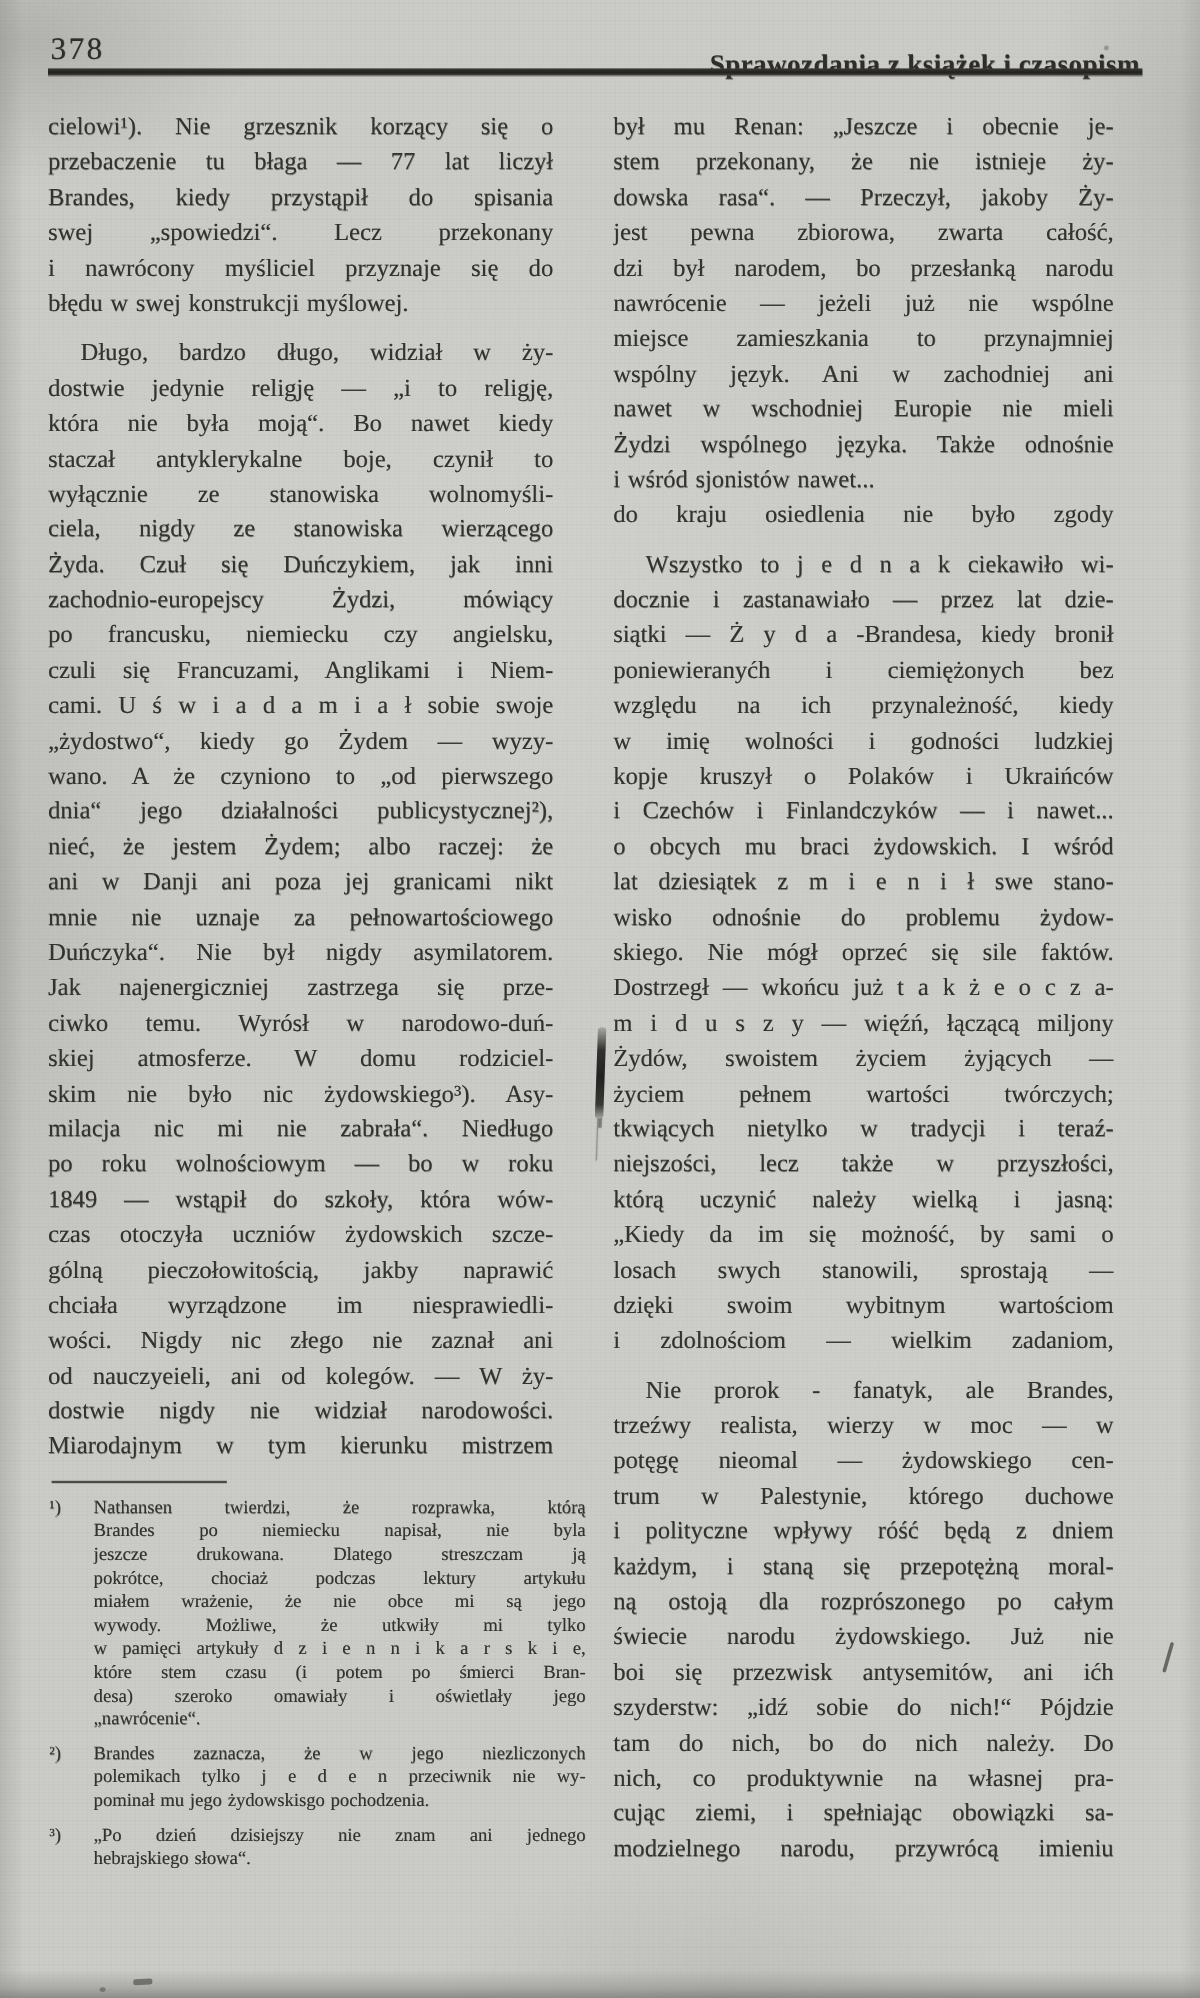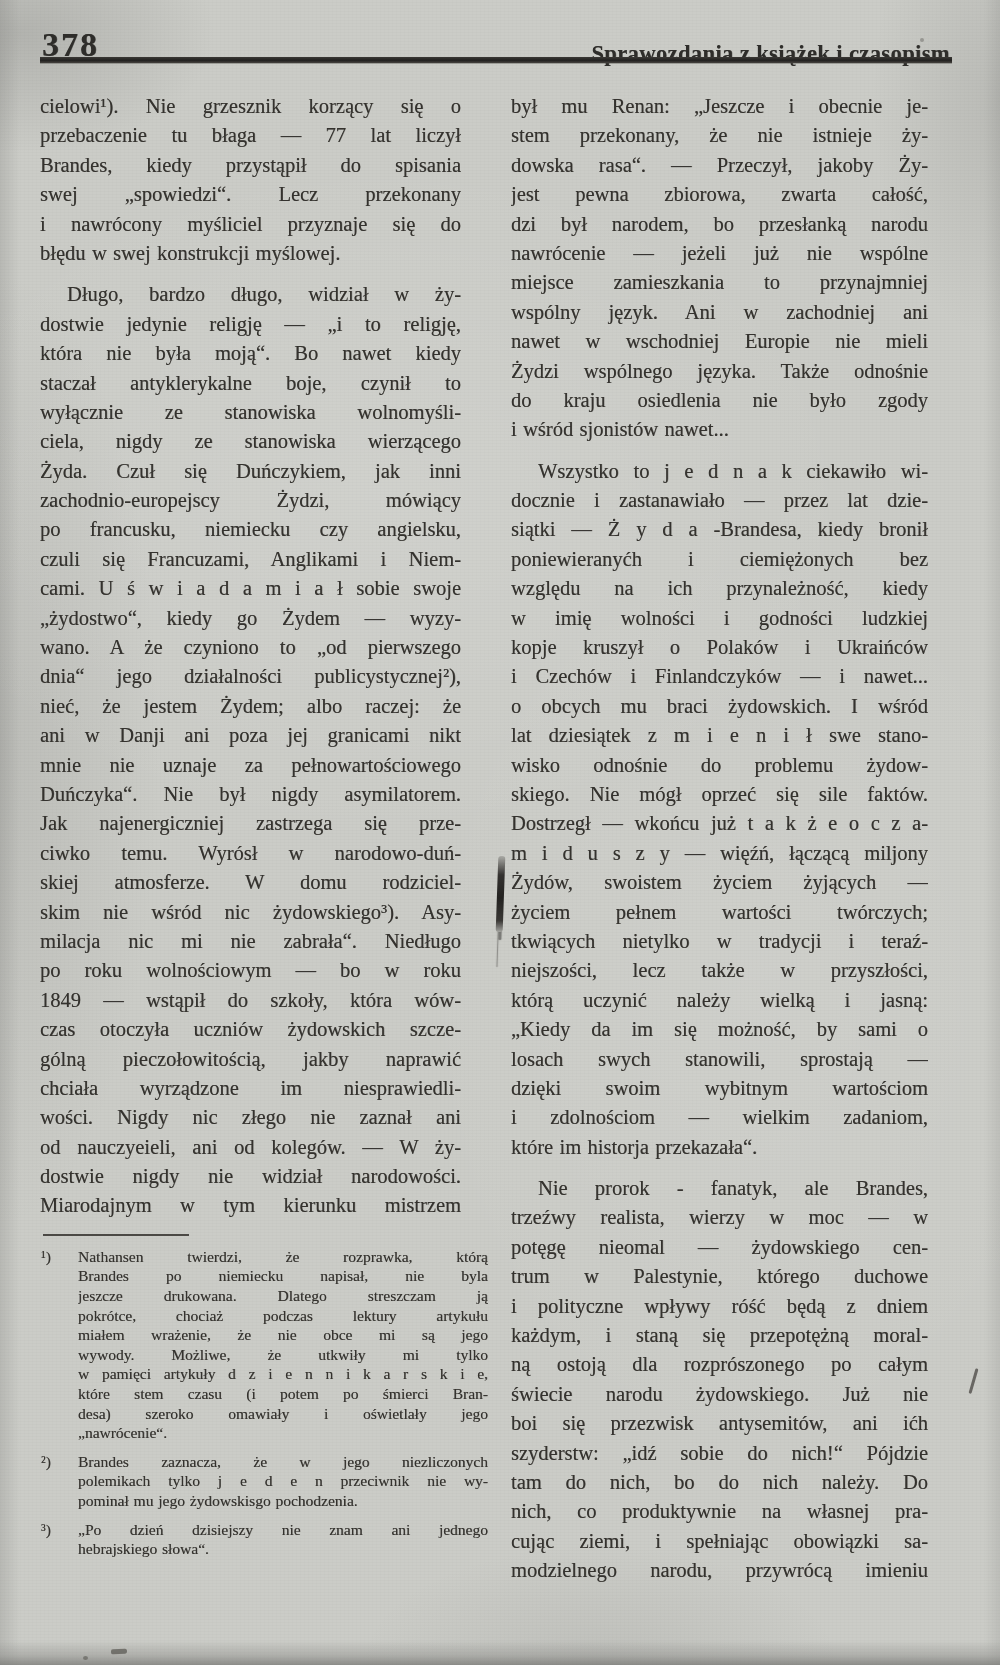--- a/index.html
+++ b/index.html
@@ -18,21 +18,21 @@
       linear-gradient(to left, rgba(105,105,103,0.15), transparent 16px),
       repeating-linear-gradient(0deg, rgba(0,0,0,0.015) 0 1px, transparent 1px 3px),
       repeating-linear-gradient(90deg, rgba(0,0,0,0.012) 0 1px, transparent 1px 4px),
       #cbccc7;
     overflow:hidden;
     font-family:"Liberation Serif","DejaVu Serif",serif;
     color:#34322e;
   }
   .pagenum{
     position:absolute;left:42px;top:26px;
-    font-size:34px;font-weight:bold;letter-spacing:2px;
+    font-size:26px;font-weight:normal;letter-spacing:2px;
     color:#2e2d2a;text-shadow:0.4px 0.4px 0.6px rgba(46,45,42,0.55);
   }
   .journal-title{
     position:absolute;right:50px;top:29px;
     font-size:22.5px;font-weight:bold;letter-spacing:0.4px;
     color:#2e2d2a;text-shadow:0.4px 0.4px 0.6px rgba(46,45,42,0.5);margin-top:12px;
   }
   .rule{
     position:absolute;left:40px;top:57px;width:912px;height:6px;
     background:linear-gradient(to bottom,#3b3935,#222120 55%,#45423e);
@@ -118,21 +118,21 @@
           <div class="line">„żydostwo“, kiedy go Żydem — wyzy-</div>
           <div class="line">wano. A że czyniono to „od pierwszego</div>
           <div class="line">dnia“ jego działalności publicystycznej²),</div>
           <div class="line">nieć, że jestem Żydem; albo raczej: że</div>
           <div class="line">ani w Danji ani poza jej granicami nikt</div>
           <div class="line">mnie nie uznaje za pełnowartościowego</div>
           <div class="line">Duńczyka“. Nie był nigdy asymilatorem.</div>
           <div class="line">Jak najenergiczniej zastrzega się prze-</div>
           <div class="line">ciwko temu. Wyrósł w narodowo-duń-</div>
           <div class="line">skiej atmosferze. W domu rodziciel-</div>
-          <div class="line">skim nie wśród nic żydowskiego³). Asy-</div>
+          <div class="line">skim nie było nic żydowskiego³). Asy-</div>
           <div class="line">milacja nic mi nie zabrała“. Niedługo</div>
           <div class="line">po roku wolnościowym — bo w roku</div>
           <div class="line">1849 — wstąpił do szkoły, która wów-</div>
           <div class="line">czas otoczyła uczniów żydowskich szcze-</div>
           <div class="line">gólną pieczołowitością, jakby naprawić</div>
           <div class="line">chciała wyrządzone im niesprawiedli-</div>
           <div class="line">wości. Nigdy nic złego nie zaznał ani</div>
           <div class="line">od nauczyeieli, ani od kolegów. — W ży-</div>
           <div class="line">dostwie nigdy nie widział narodowości.</div>
           <div class="line">Miarodajnym w tym kierunku mistrzem</div>
@@ -178,22 +178,22 @@
         <div class="line">był mu Renan: „Jeszcze i obecnie je-</div>
         <div class="line">stem przekonany, że nie istnieje ży-</div>
         <div class="line">dowska rasa“. — Przeczył, jakoby Ży-</div>
         <div class="line">jest pewna zbiorowa, zwarta całość,</div>
         <div class="line">dzi był narodem, bo przesłanką narodu</div>
         <div class="line">nawrócenie — jeżeli już nie wspólne</div>
         <div class="line">miejsce zamieszkania to przynajmniej</div>
         <div class="line">wspólny język. Ani w zachodniej ani</div>
         <div class="line">nawet w wschodniej Europie nie mieli</div>
         <div class="line">Żydzi wspólnego języka. Także odnośnie</div>
+        <div class="line end">i wśród sjonistów nawet...</div>
         <div class="line">do kraju osiedlenia nie było zgody</div>
-        <div class="line end">i wśród sjonistów nawet...</div>
       </div>
       <div class="para">
         <div class="line ind">Wszystko to j e d n a k ciekawiło wi-</div>
         <div class="line">docznie i zastanawiało — przez lat dzie-</div>
         <div class="line">siątki — Ż y d a -Brandesa, kiedy bronił</div>
         <div class="line">poniewieranyćh i ciemiężonych bez</div>
         <div class="line">względu na ich przynależność, kiedy</div>
         <div class="line">w imię wolności i godności ludzkiej</div>
         <div class="line">kopje kruszył o Polaków i Ukraińców</div>
         <div class="line">i Czechów i Finlandczyków — i nawet...</div>
@@ -205,21 +205,20 @@
         <div class="line">m i d u s z y — więźń, łączącą miljony</div>
         <div class="line">Żydów, swoistem życiem żyjących —</div>
         <div class="line">życiem pełnem wartości twórczych;</div>
         <div class="line">tkwiących nietylko w tradycji i teraź-</div>
         <div class="line">niejszości, lecz także w przyszłości,</div>
         <div class="line">którą uczynić należy wielką i jasną:</div>
         <div class="line">„Kiedy da im się możność, by sami o</div>
         <div class="line">losach swych stanowili, sprostają —</div>
         <div class="line">dzięki swoim wybitnym wartościom</div>
         <div class="line">i zdolnościom — wielkim zadaniom,</div>
-        <div class="line end">które im historja przekazała“.</div>
       </div>
       <div class="para">
         <div class="line ind">Nie prorok - fanatyk, ale Brandes,</div>
         <div class="line">trzeźwy realista, wierzy w moc — w</div>
         <div class="line">potęgę nieomal — żydowskiego cen-</div>
         <div class="line">trum w Palestynie, którego duchowe</div>
         <div class="line">i polityczne wpływy róść będą z dniem</div>
         <div class="line">każdym, i staną się przepotężną moral-</div>
         <div class="line">ną ostoją dla rozprószonego po całym</div>
         <div class="line">świecie narodu żydowskiego. Już nie</div>

